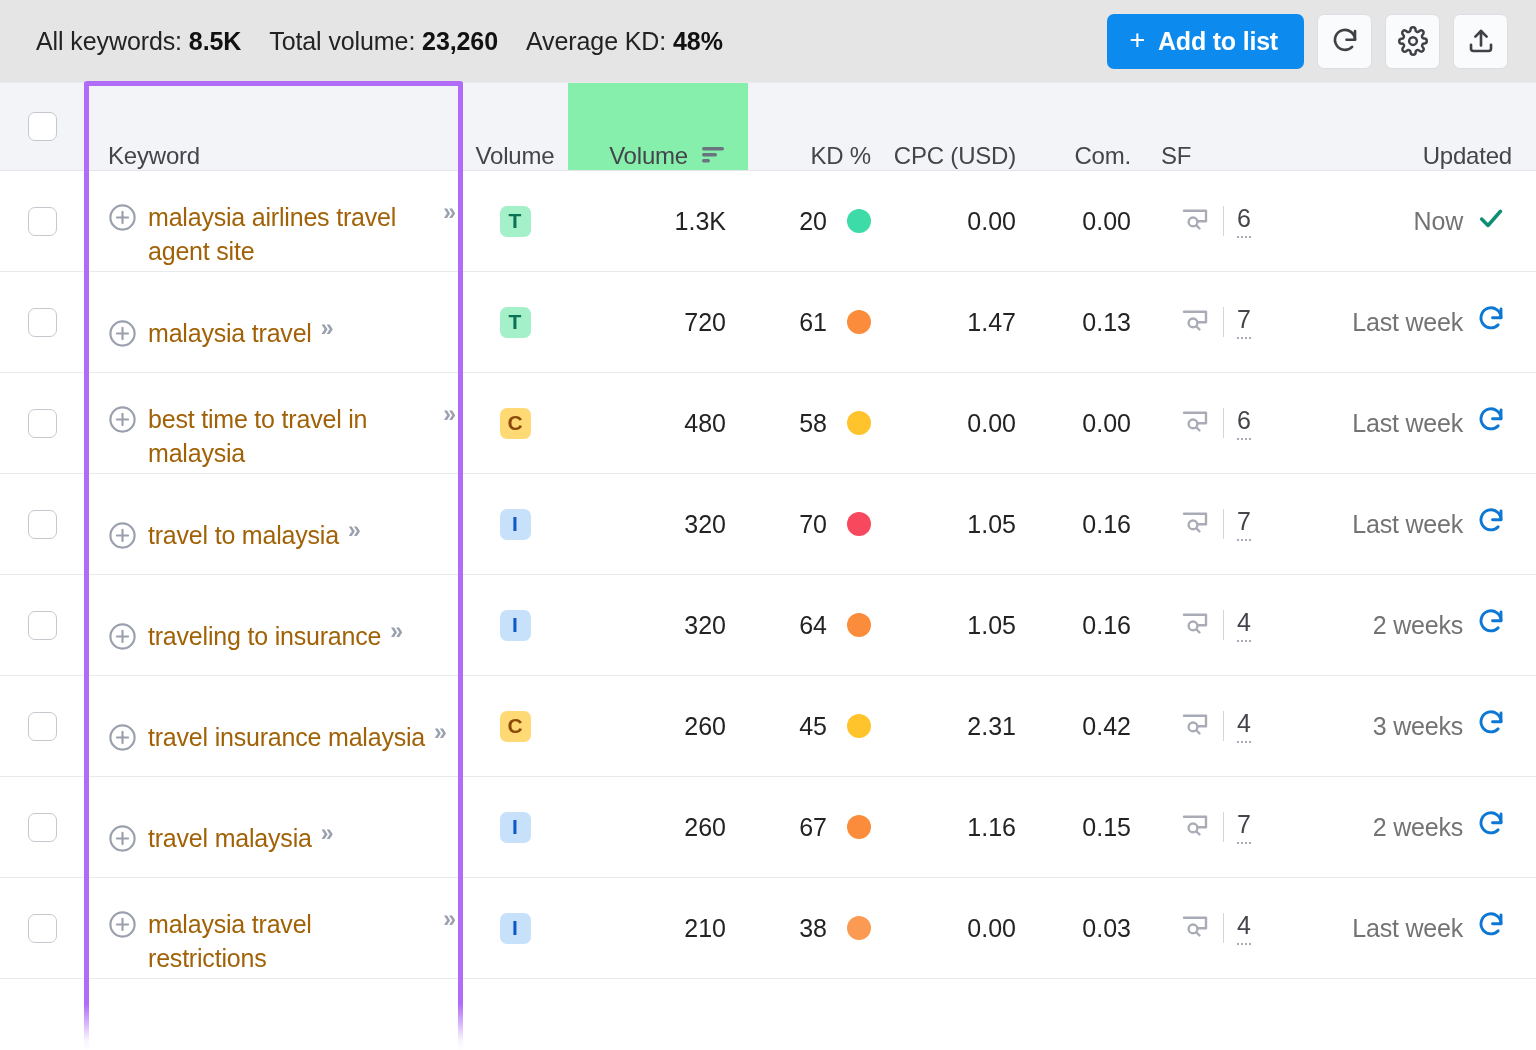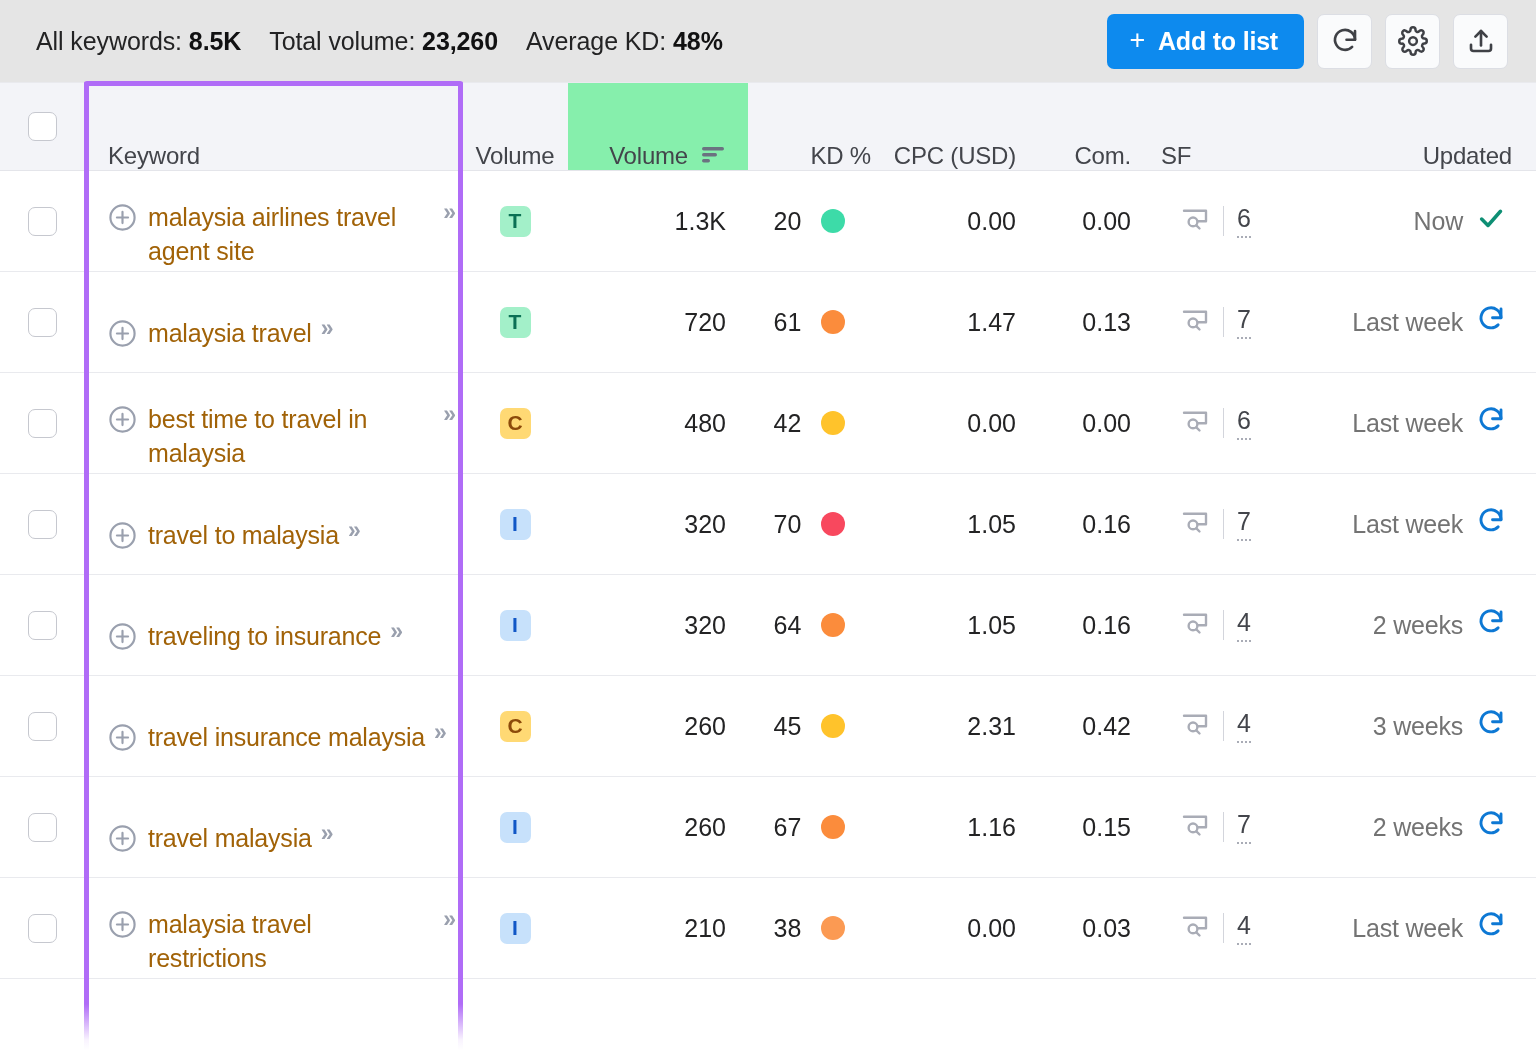--- a/index.html
+++ b/index.html
@@ -171,21 +171,21 @@
     border-radius: 7px;
     display: flex; align-items: center; justify-content: center;
     font-size: 21px; font-weight: bold;
     cursor: pointer;
   }
   .badge.T { background: #a3f0c9; color: #0b7155; }
   .badge.C { background: #ffd974; color: #8c4a0a; }
   .badge.I { background: #c7e1fb; color: #1157c6; }
 
   
-  .kd-wrap { display: flex; align-items: center; justify-content: center; padding-right: 22px; height: 100%; gap: 20px; }
+  .kd-wrap { display: flex; align-items: center; justify-content: flex-end; padding-right: 22px; height: 100%; gap: 20px; }
   .kd-dot { width: 24px; height: 24px; border-radius: 50%; display: block; }
 
   
   .sf-wrap {
     display: flex; align-items: center; justify-content: flex-end;
     padding-right: 22px; height: 100%; gap: 13px;
   }
   .sf-sep { width: 1.5px; height: 30px; background: #d3d5dc; display: block; }
   .sf-num {
     font-size: 25px; color: #43454b;
@@ -498,21 +498,21 @@
               <span class="badge C">C</span>
             </div>
           </td>
           <td>
             <div class="cell cell-right">
               <span>480</span>
             </div>
           </td>
           <td>
             <div class="kd-wrap">
-              <span>42</span>
+              <span>58</span>
               <span class="kd-dot" style="background:#ffc32b"></span>
             </div>
           </td>
           <td>
             <div class="cell cell-right">
               <span>0.00</span>
             </div>
           </td>
           <td>
             <div class="cell cell-right">

